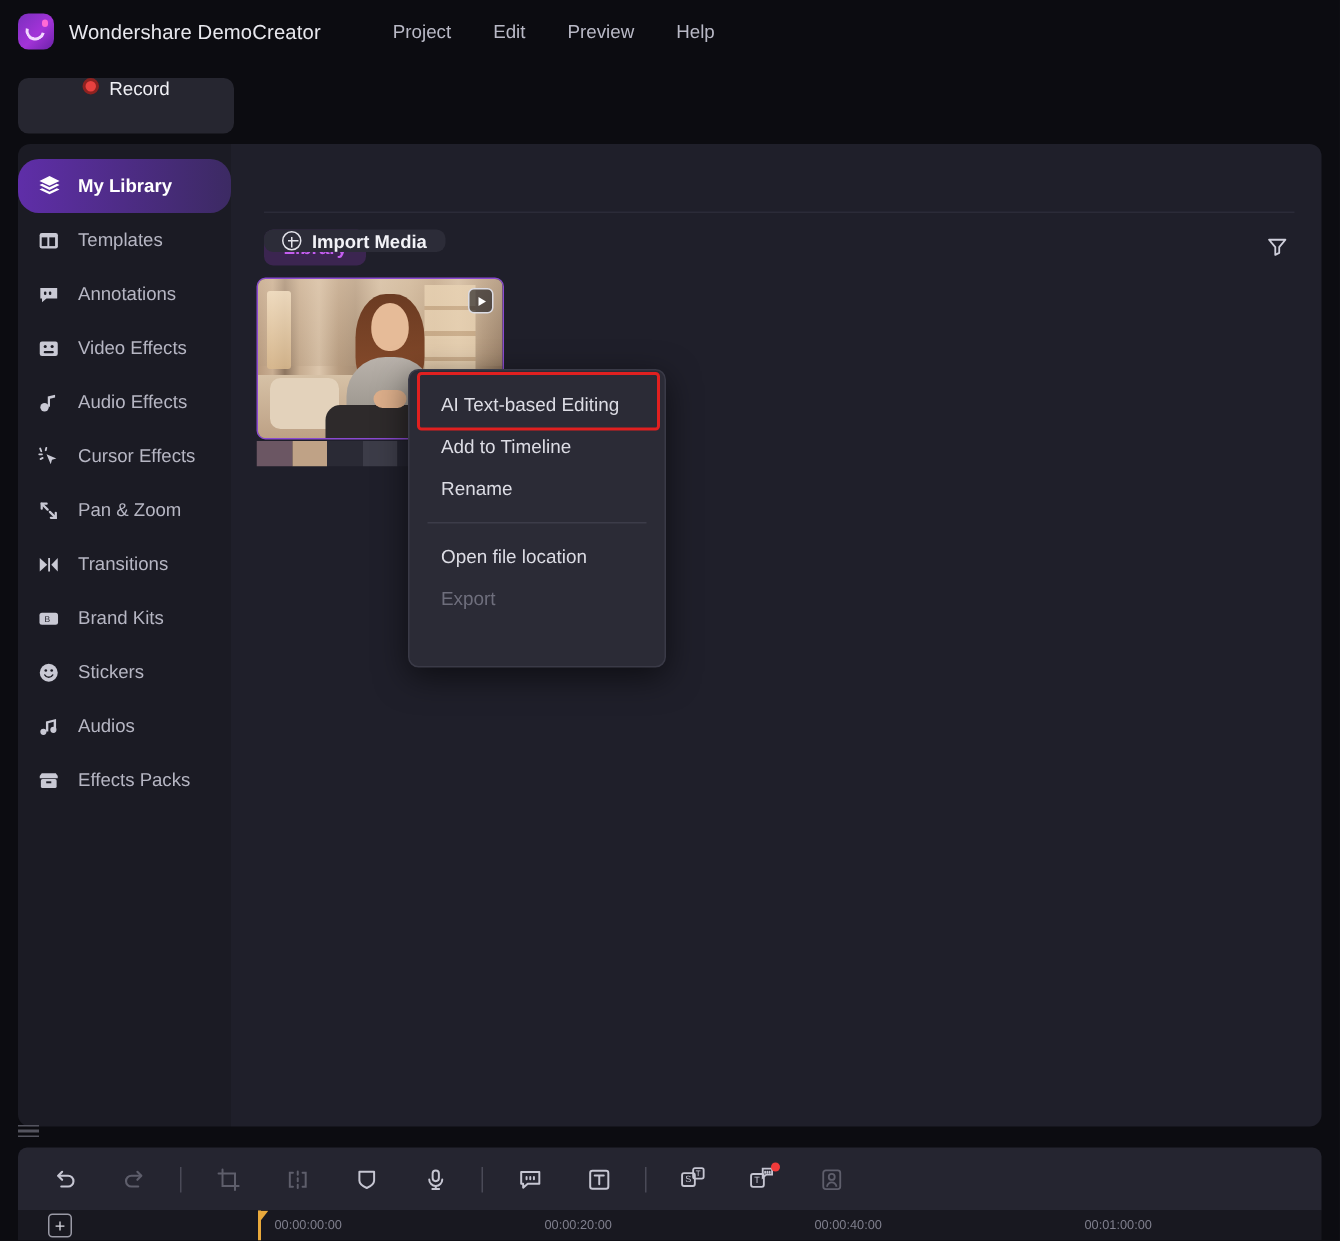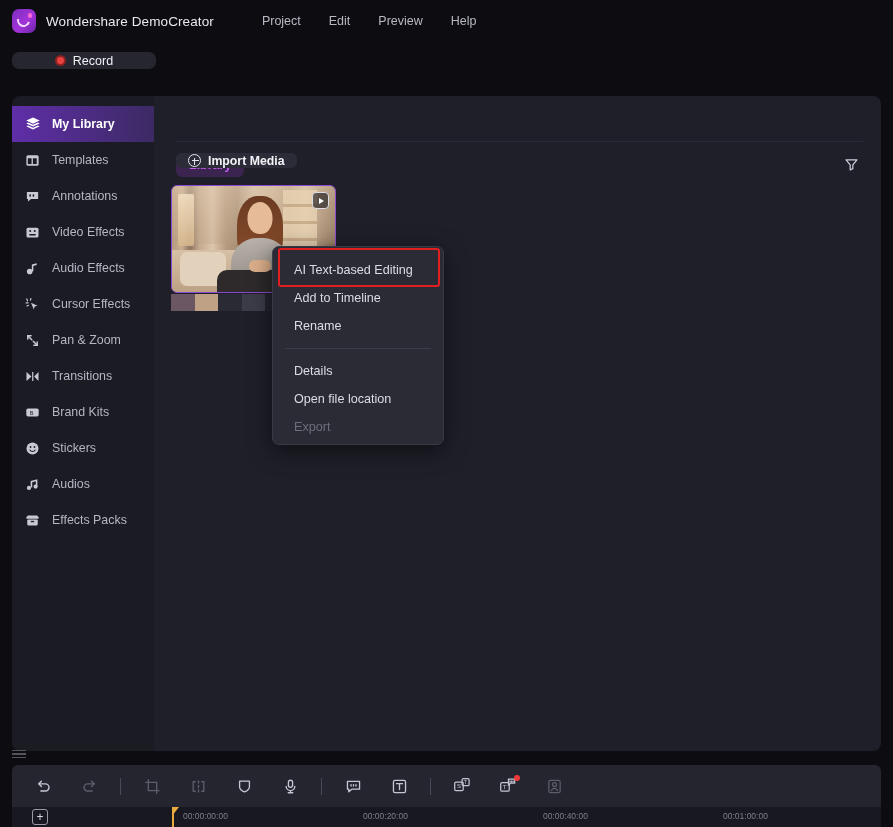--- a/index.html
+++ b/index.html
@@ -44,44 +44,44 @@
   }
   .menu-items { display: flex; align-items: center; margin-left: 34px; }
   .menu-item {
     color: #b9b9c6; font-size: 12.5px; padding: 5px 14px; cursor: default;
     white-space: nowrap;
   }
 
   
   .record-btn {
     position: absolute; left: 12px; top: 52px;
-    width: 144px; height: 17px;
+    width: 144px; height: 37px;
     background: #262630; border-radius: 7px;
-    display: flex; align-items: center; justify-content: center;
+    display: flex; justify-content: center;
     cursor: default;
   }
   .rec-dot {
     width: 11px; height: 11px; border-radius: 50%;
     background: #e8413f; border: 2px solid #8e2220;
     margin-right: 7px; flex: none;
   }
   .record-label { color: #f0f0f5; font-size: 12.5px; }
 
   
   .sidebar {
     position: absolute; left: 12px; top: 96px;
     width: 142px; height: 655px;
     background: #1b1b24;
     border-radius: 8px 0 0 8px;
     padding-top: 10px;
     overflow: hidden;
   }
   .side-item {
     height: 36px; display: flex; align-items: center;
-    padding-left: 12px; cursor: default; position: relative;
+    padding-left: 12px; cursor: default; position: relative; border-radius: 14px;
   }
   .side-item .sico {
     width: 17px; height: 17px; margin-right: 11px; flex: none;
     display: flex; align-items: center; justify-content: center;
     color: #c9c9d4;
   }
   .side-item .slabel { color: #b6b6c3; font-size: 12.4px; white-space: nowrap; }
   .side-item.active {
     background: linear-gradient(90deg, #5f2ea8 0%, #3c2a63 100%);
   }
@@ -516,21 +516,20 @@
       <i style="background:#3a3a46"></i>
       <i style="background:#2d2d39"></i>
     </div>
   </div>
 
   <div class="ctx-menu">
     <div class="ctx-item">AI Text-based Editing</div>
     <div class="ctx-item">Add to Timeline</div>
     <div class="ctx-item">Rename</div>
     <div class="ctx-sep"></div>
-    <div class="ctx-item">Details</div>
     <div class="ctx-item">Open file location</div>
     <div class="ctx-item disabled">Export</div>
   </div>
   <div class="ctx-highlight-outer"></div>
 
   <div class="bottom-wrap">
     <div class="grip">
       <i></i>
         <i></i>
         <i></i>

